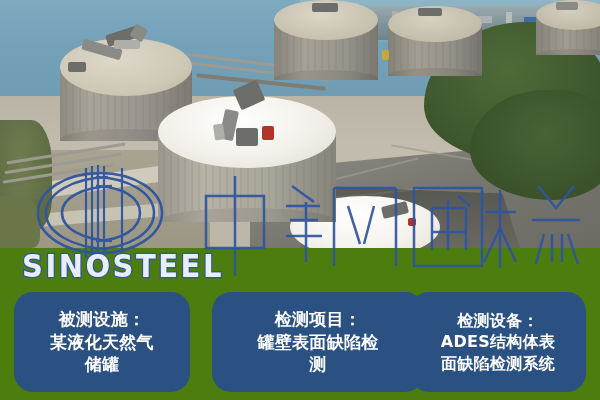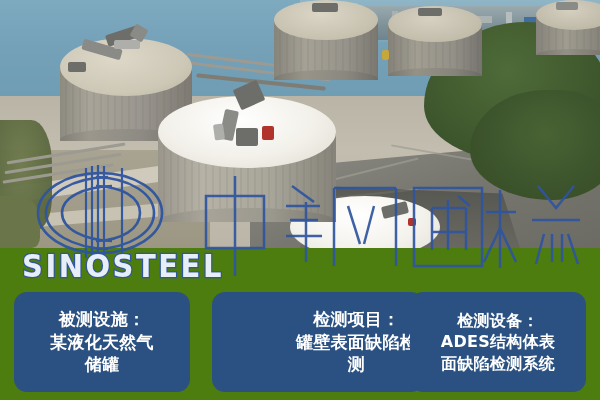--- a/index.html
+++ b/index.html
@@ -261,39 +261,39 @@
     left: 0;
     top: 292px;
     width: 600px;
     height: 100px;
   }
   .cap-box {
     position: absolute;
     top: 0;
     height: 100px;
     background: #2a5181;
-    border-radius: 13px;
+    border-radius: 19px;
     color: #ffffff;
     display: flex;
     align-items: center;
     justify-content: center;
     text-align: center;
     box-sizing: border-box;
     padding: 5px 7px;
   }
   .cap-text {
     font-family: "DejaVu Sans", "Liberation Sans", sans-serif;
     font-size: 17px;
     font-weight: bold;
     line-height: 1.32;
     letter-spacing: .3px;
     white-space: pre-line;
   }
   #box1 { left: 14px;  width: 176px; }
-  #box2 { left: 212px; width: 212px; justify-content: flex-end; }
+  #box2 { left: 212px; width: 212px; }
   #box3 { left: 410px; width: 176px; }
   #box3 .cap-text { font-size: 16px; }
 </style>
 </head>
 <body>
 
 <div id="page">
 
   <div class="photo">
 

